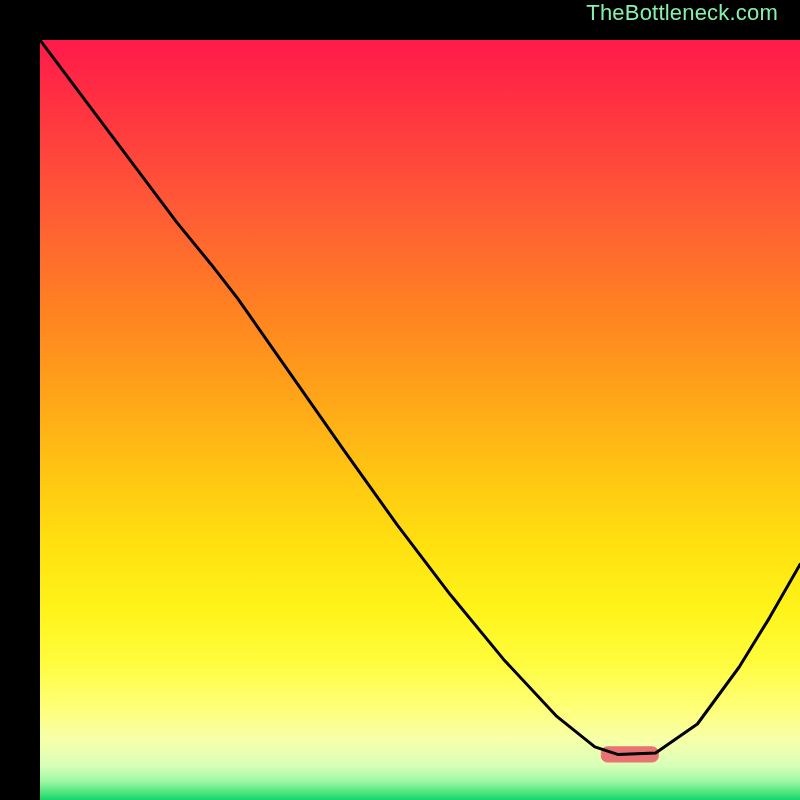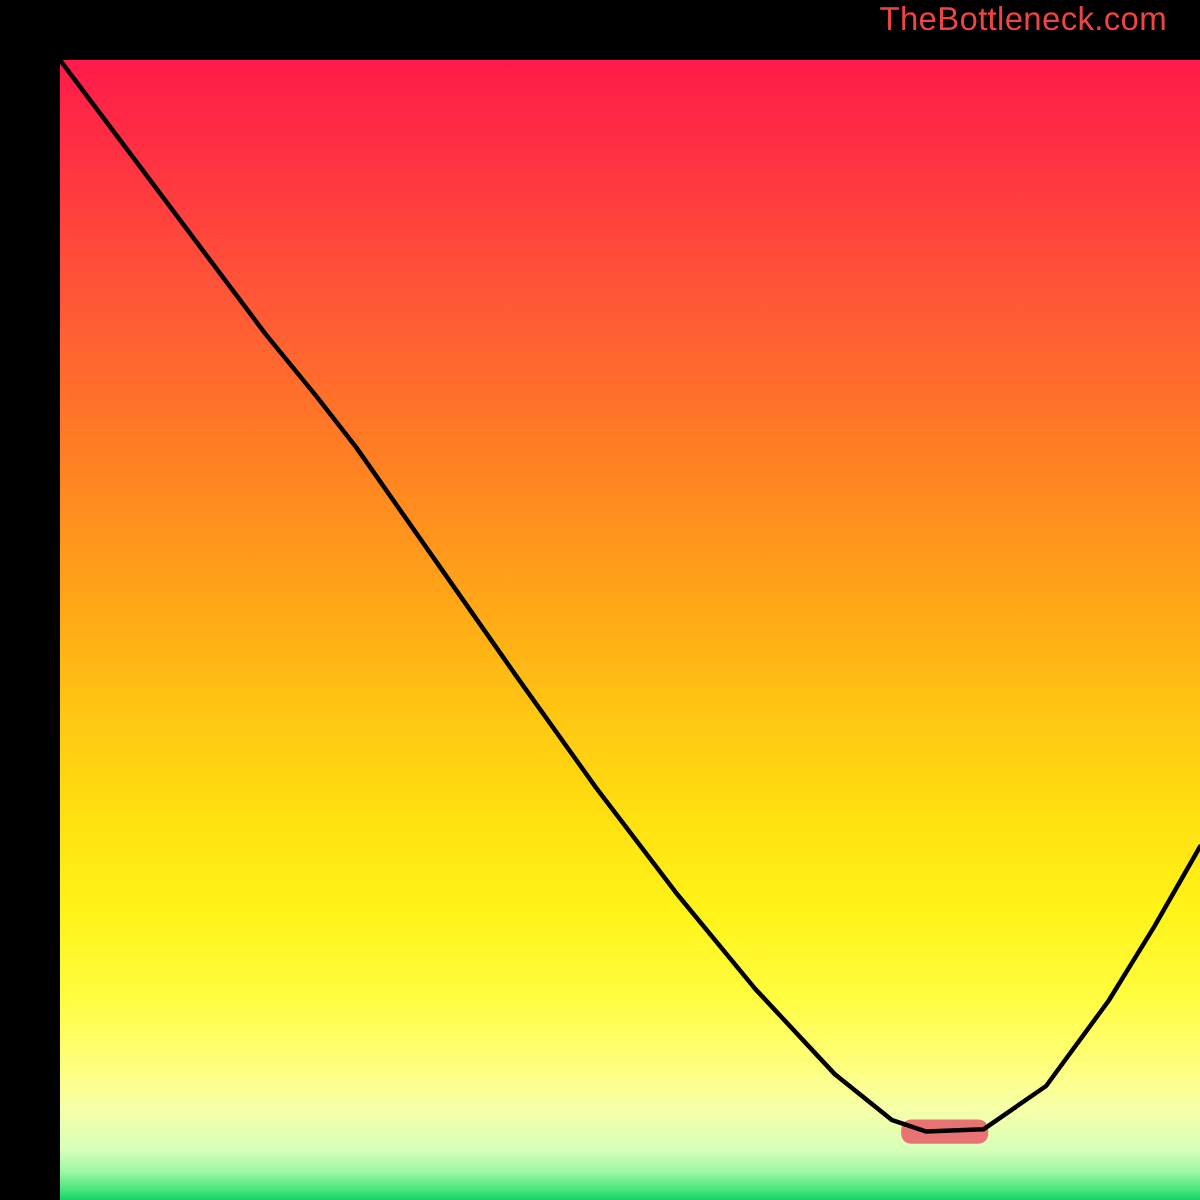--- a/index.html
+++ b/index.html
@@ -36,21 +36,21 @@
   svg.overlay {
     position: absolute;
     left: 0;
     top: 0;
     width: 760px;
     height: 760px;
     pointer-events: none;
   }
   .watermark {
     position: absolute;
-    color: #ef4444;
+    color: #86efac;
     font-family: Arial, Helvetica, sans-serif;
     font-size: 22px;
     font-weight: 500;
     letter-spacing: 0.2px;
   }
   .marker-rect {
     fill: #e97373;
     stroke: #e97373;
   }
   .curve-path {

